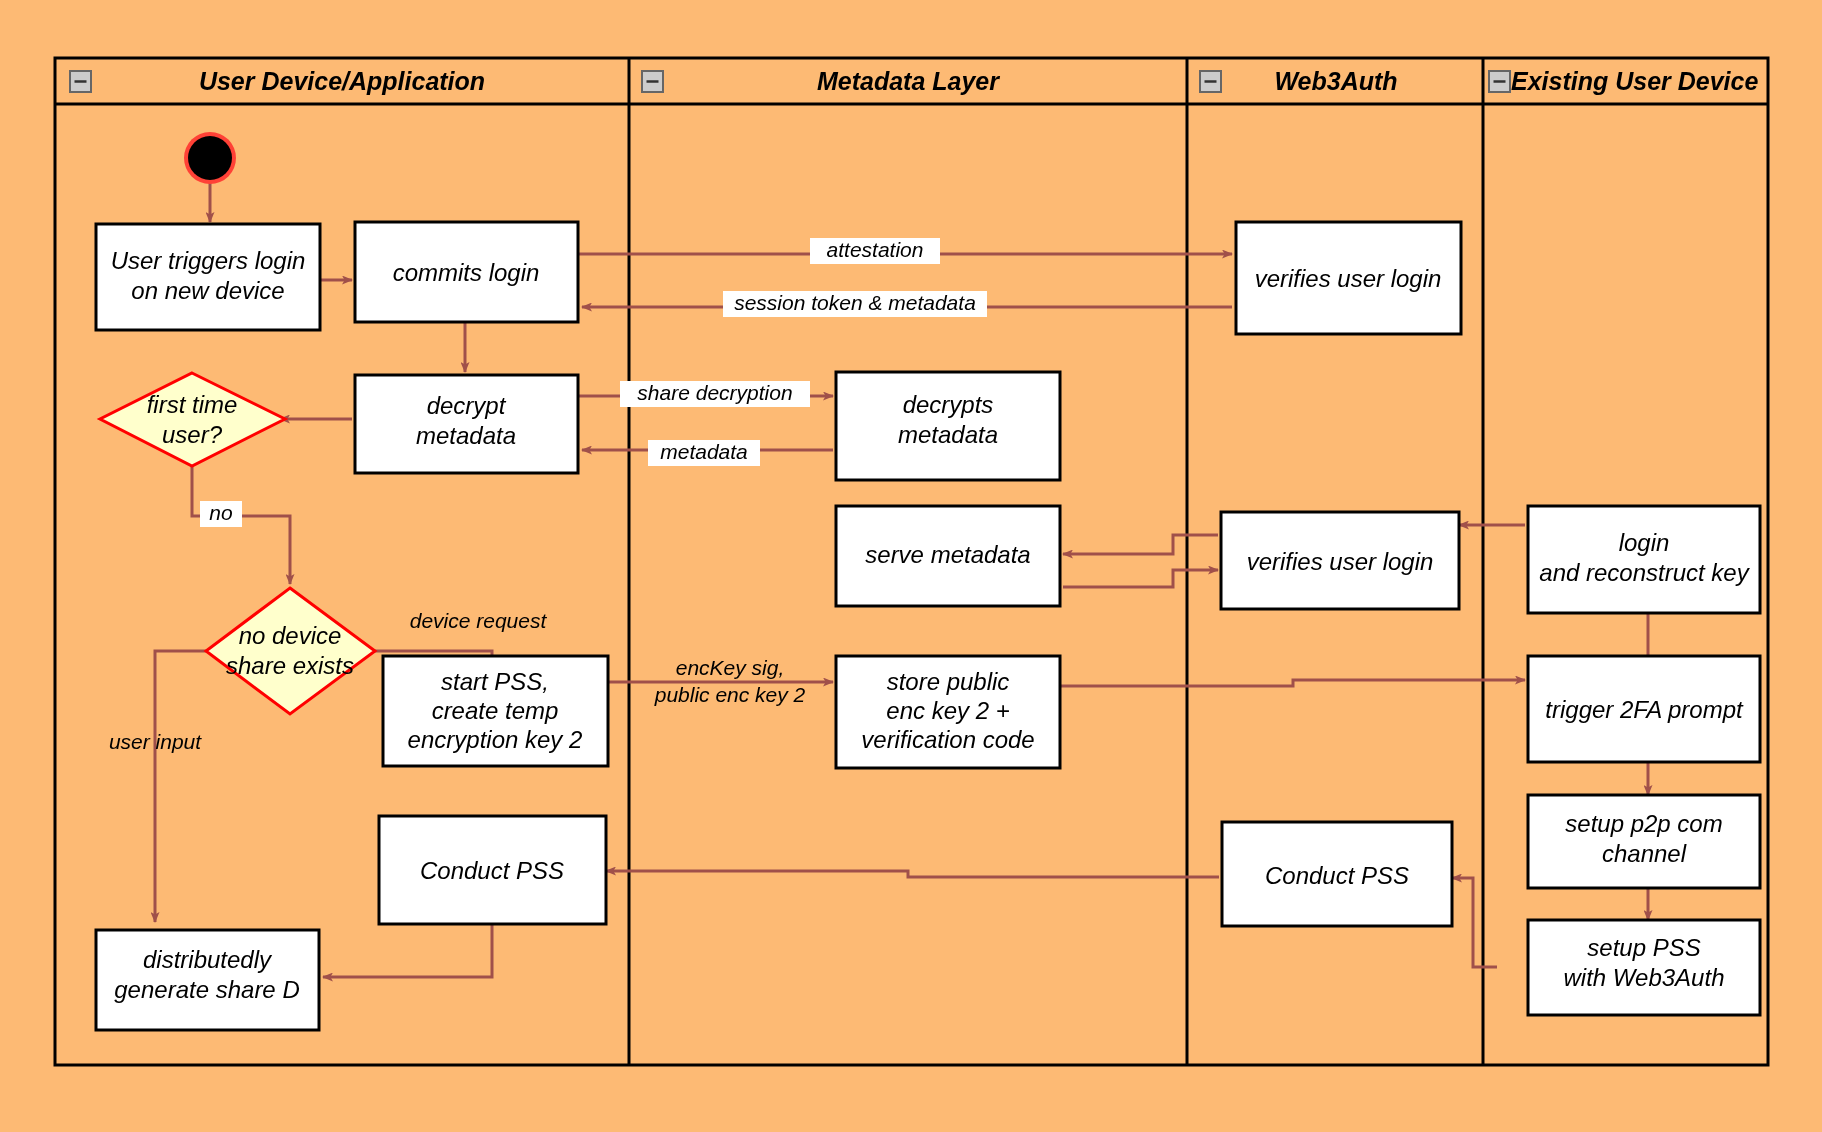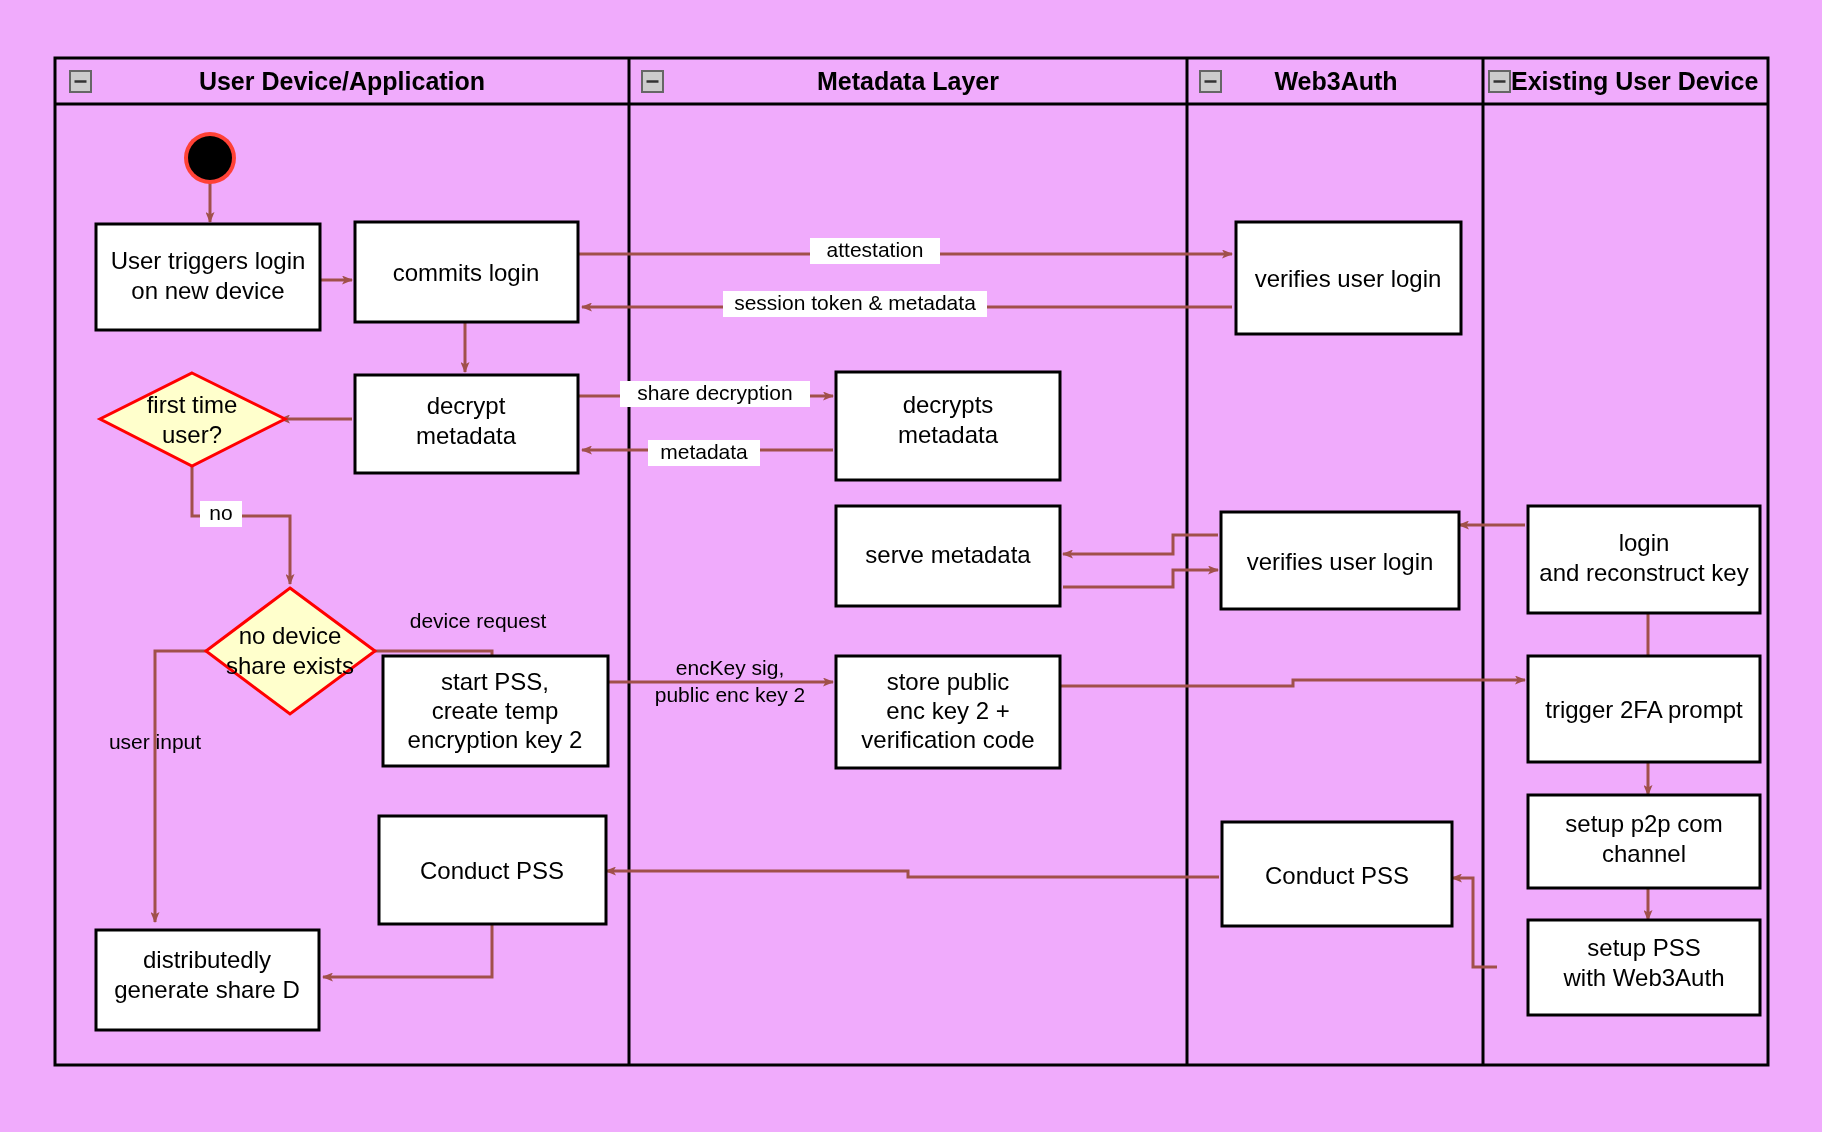--- a/index.html
+++ b/index.html
@@ -7,22 +7,23 @@
     padding: 0;
     background: #ffffff;
   }
   body {
     font-family: "Liberation Sans", sans-serif;
   }
   #canvas {
     position: relative;
     width: 1822px;
     height: 1132px;
-    background: #f0abfc;
+    background: #fdba74;
     overflow: hidden;
+    font-style: italic;
   }
   svg.diagram {
     position: absolute;
     left: 0;
     top: 0;
     width: 1822px;
     height: 1132px;
   }
   .lane-title {
     font-family: "Liberation Sans", sans-serif;

